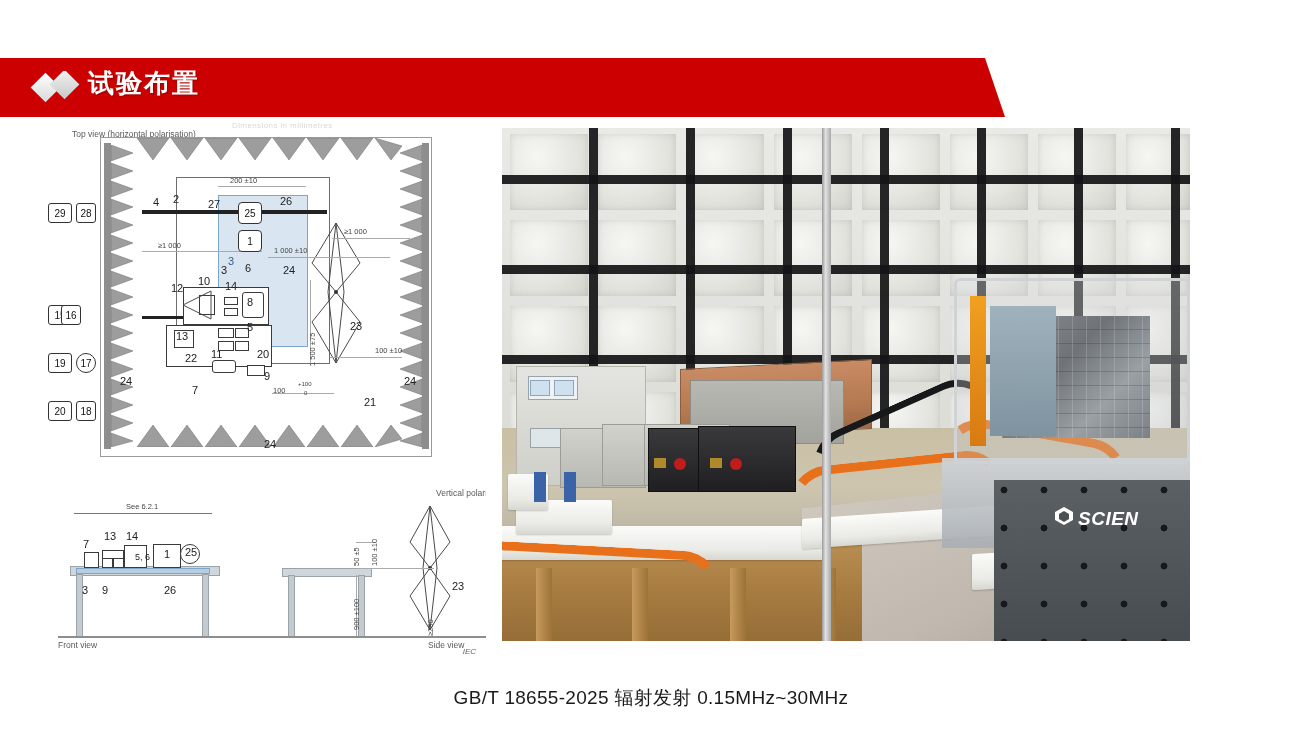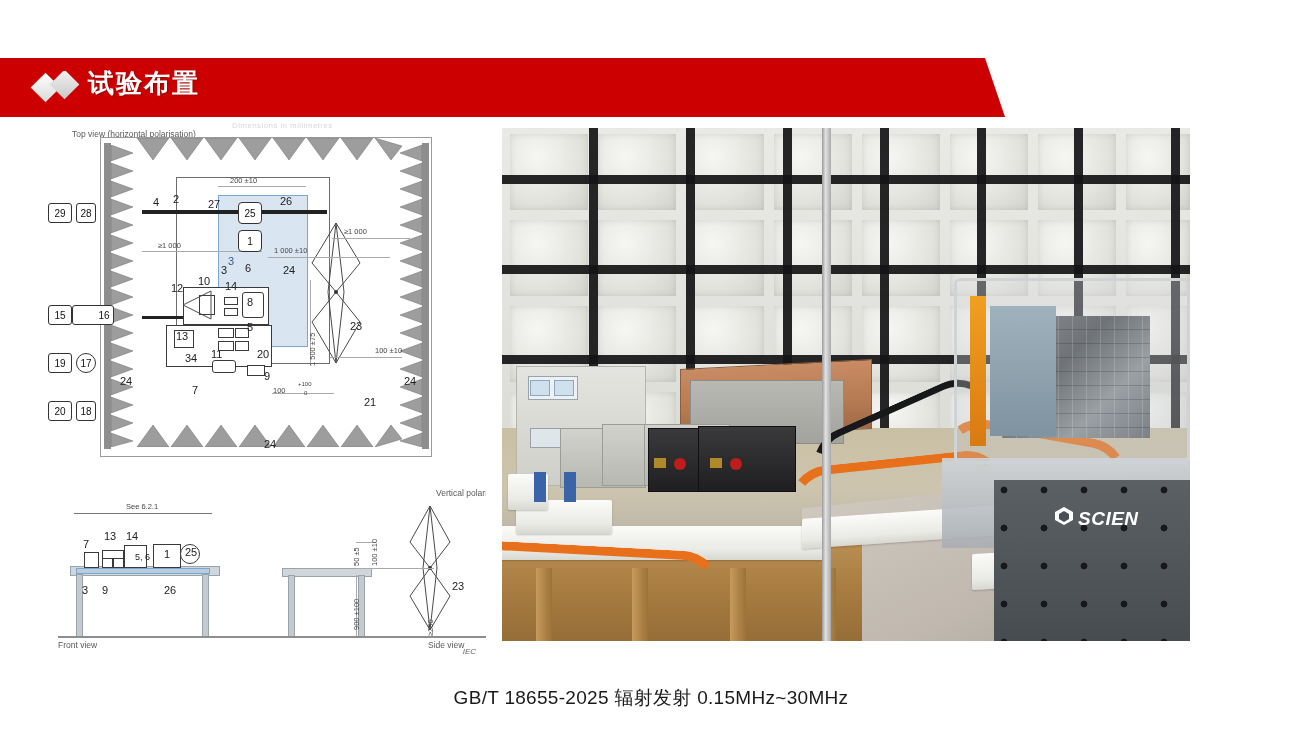--- a/index.html
+++ b/index.html
@@ -347,33 +347,33 @@
     <div class="dg-num" style="left:166px;top:78px;">27</div>
     <div class="dg-num" style="left:238px;top:75px;">26</div>
     <div class="dg-num" style="left:179px;top:144px;">3</div>
     <div class="dg-num" style="left:203px;top:142px;">6</div>
     <div class="dg-num" style="left:205px;top:201px;">5</div>
     <div class="dg-num" style="left:156px;top:155px;">10</div>
     <div class="dg-num" style="left:129px;top:162px;">12</div>
     <div class="dg-num" style="left:183px;top:160px;">14</div>
     <div class="dg-num" style="left:205px;top:176px;">8</div>
     <div class="dg-num" style="left:134px;top:210px;">13</div>
-    <div class="dg-num" style="left:143px;top:232px;">34</div>
+    <div class="dg-num" style="left:143px;top:232px;">22</div>
     <div class="dg-num" style="left:169px;top:228px;">11</div>
     <div class="dg-num" style="left:215px;top:228px;">20</div>
     <div class="dg-num" style="left:222px;top:250px;">9</div>
     <div class="dg-num" style="left:150px;top:264px;">7</div>
     <div class="dg-num" style="left:308px;top:200px;">23</div>
     <div class="dg-num" style="left:322px;top:276px;">21</div>
     <div class="dg-num" style="left:186px;top:135px;color:#34608c;">3</div>
 
     <div class="box-num" style="left:6px;top:83px;width:22px;height:18px;">29</div>
     <div class="box-num" style="left:34px;top:83px;width:18px;height:18px;">28</div>
     <div class="box-num" style="left:6px;top:185px;width:22px;height:18px;">15</div>
-    <div class="box-num" style="left:30px;top:185px;width:18px;height:18px;padding-left:22px;">16</div>
+    <div class="box-num" style="left:19px;top:185px;width:18px;height:18px;">16</div>
     <div class="box-num" style="left:6px;top:233px;width:22px;height:18px;">19</div>
     <div class="box-num" style="left:34px;top:233px;width:18px;height:18px;border-radius:10px;">17</div>
     <div class="box-num" style="left:6px;top:281px;width:22px;height:18px;">20</div>
     <div class="box-num" style="left:34px;top:281px;width:18px;height:18px;">18</div>
     <div class="box-num" style="left:196px;top:82px;width:22px;height:20px;border-radius:4px;">25</div>
     <div class="box-num" style="left:196px;top:110px;width:22px;height:20px;border-radius:4px;">1</div>
 
     <div class="dg-dim" style="left:188px;top:56px;">200 ±10</div>
     <div class="dg-dim" style="left:232px;top:126px;">1 000 ±10</div>
     <div class="dg-dim" style="left:116px;top:121px;">≥1 000</div>

